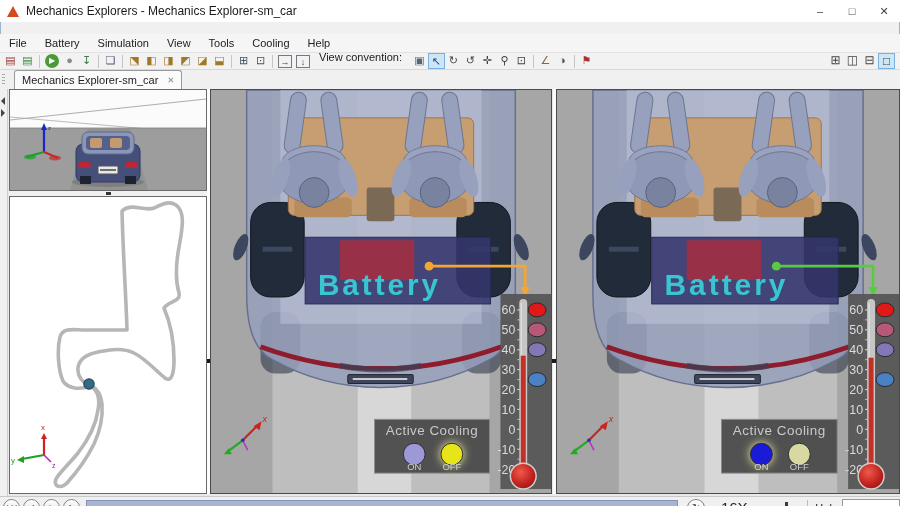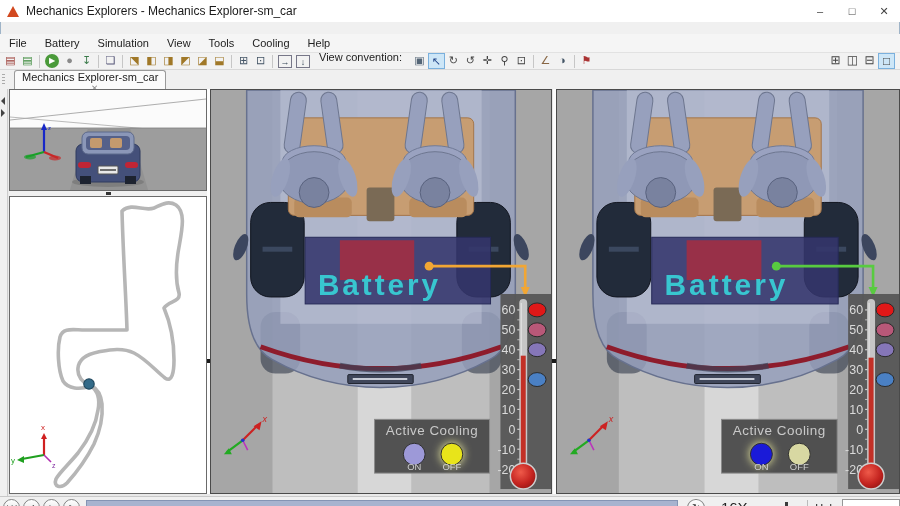--- a/index.html
+++ b/index.html
@@ -26,21 +26,21 @@
   .dropdown{width:118px;height:16px;background:#fff;border:1px solid #7fa8cc;display:flex;align-items:center;
             font-size:10.5px;padding-left:4px;box-sizing:border-box;color:#111;}
   .chev{margin-left:auto;color:#555;font-size:9px;border-left:1px solid #d4d4d4;padding:0 3px;}
   .tb-layout{margin-left:auto;margin-right:5px;display:flex;}
   .tb-layout .tb-icon{font-size:12px;color:#334;}
   
   .tabbar{height:19px;background:#f0f0f0;display:flex;align-items:flex-end;padding-left:14px;position:relative;}
   .tabgrip{position:absolute;left:2px;top:4px;width:3px;height:12px;
            background:repeating-linear-gradient(#aaa 0 1px,transparent 1px 3px);}
   .tab{height:18px;background:#fbfbfb;border:1px solid #9a9a9a;border-bottom:none;border-radius:3px 3px 0 0;
-       font-size:11px;display:flex;align-items:center;padding:0 7px;color:#222;flex-direction:column;}
+       font-size:11px;display:flex;align-items:center;padding:0 7px;color:#222;}
   .tabx{margin-left:9px;font-size:8.5px;color:#888;}
   
   .main{position:relative;height:407px;background:#e9e9e9;}
   .collapse-strip{position:absolute;left:0;top:0;width:8px;height:407px;background:#f0f0f0;border-right:1px solid #cccccc;box-sizing:border-box;}
   .cs-t{position:absolute;left:1px;width:0;height:0;}
   .cs-l{top:8px;border-top:4px solid transparent;border-bottom:4px solid transparent;border-right:4px solid #444;}
   .cs-r{top:20px;border-top:4px solid transparent;border-bottom:4px solid transparent;border-left:4px solid #444;}
   .left-panel{position:absolute;left:9px;top:0;width:198px;height:405px;}
   .view3d-thumb{position:absolute;left:0;top:0;width:198px;height:102px;background:#fff;border:1px solid #6a6a6a;box-sizing:border-box;}
   .h-split{position:absolute;left:0;top:102px;width:198px;height:5px;background:#f0f0f0;}

